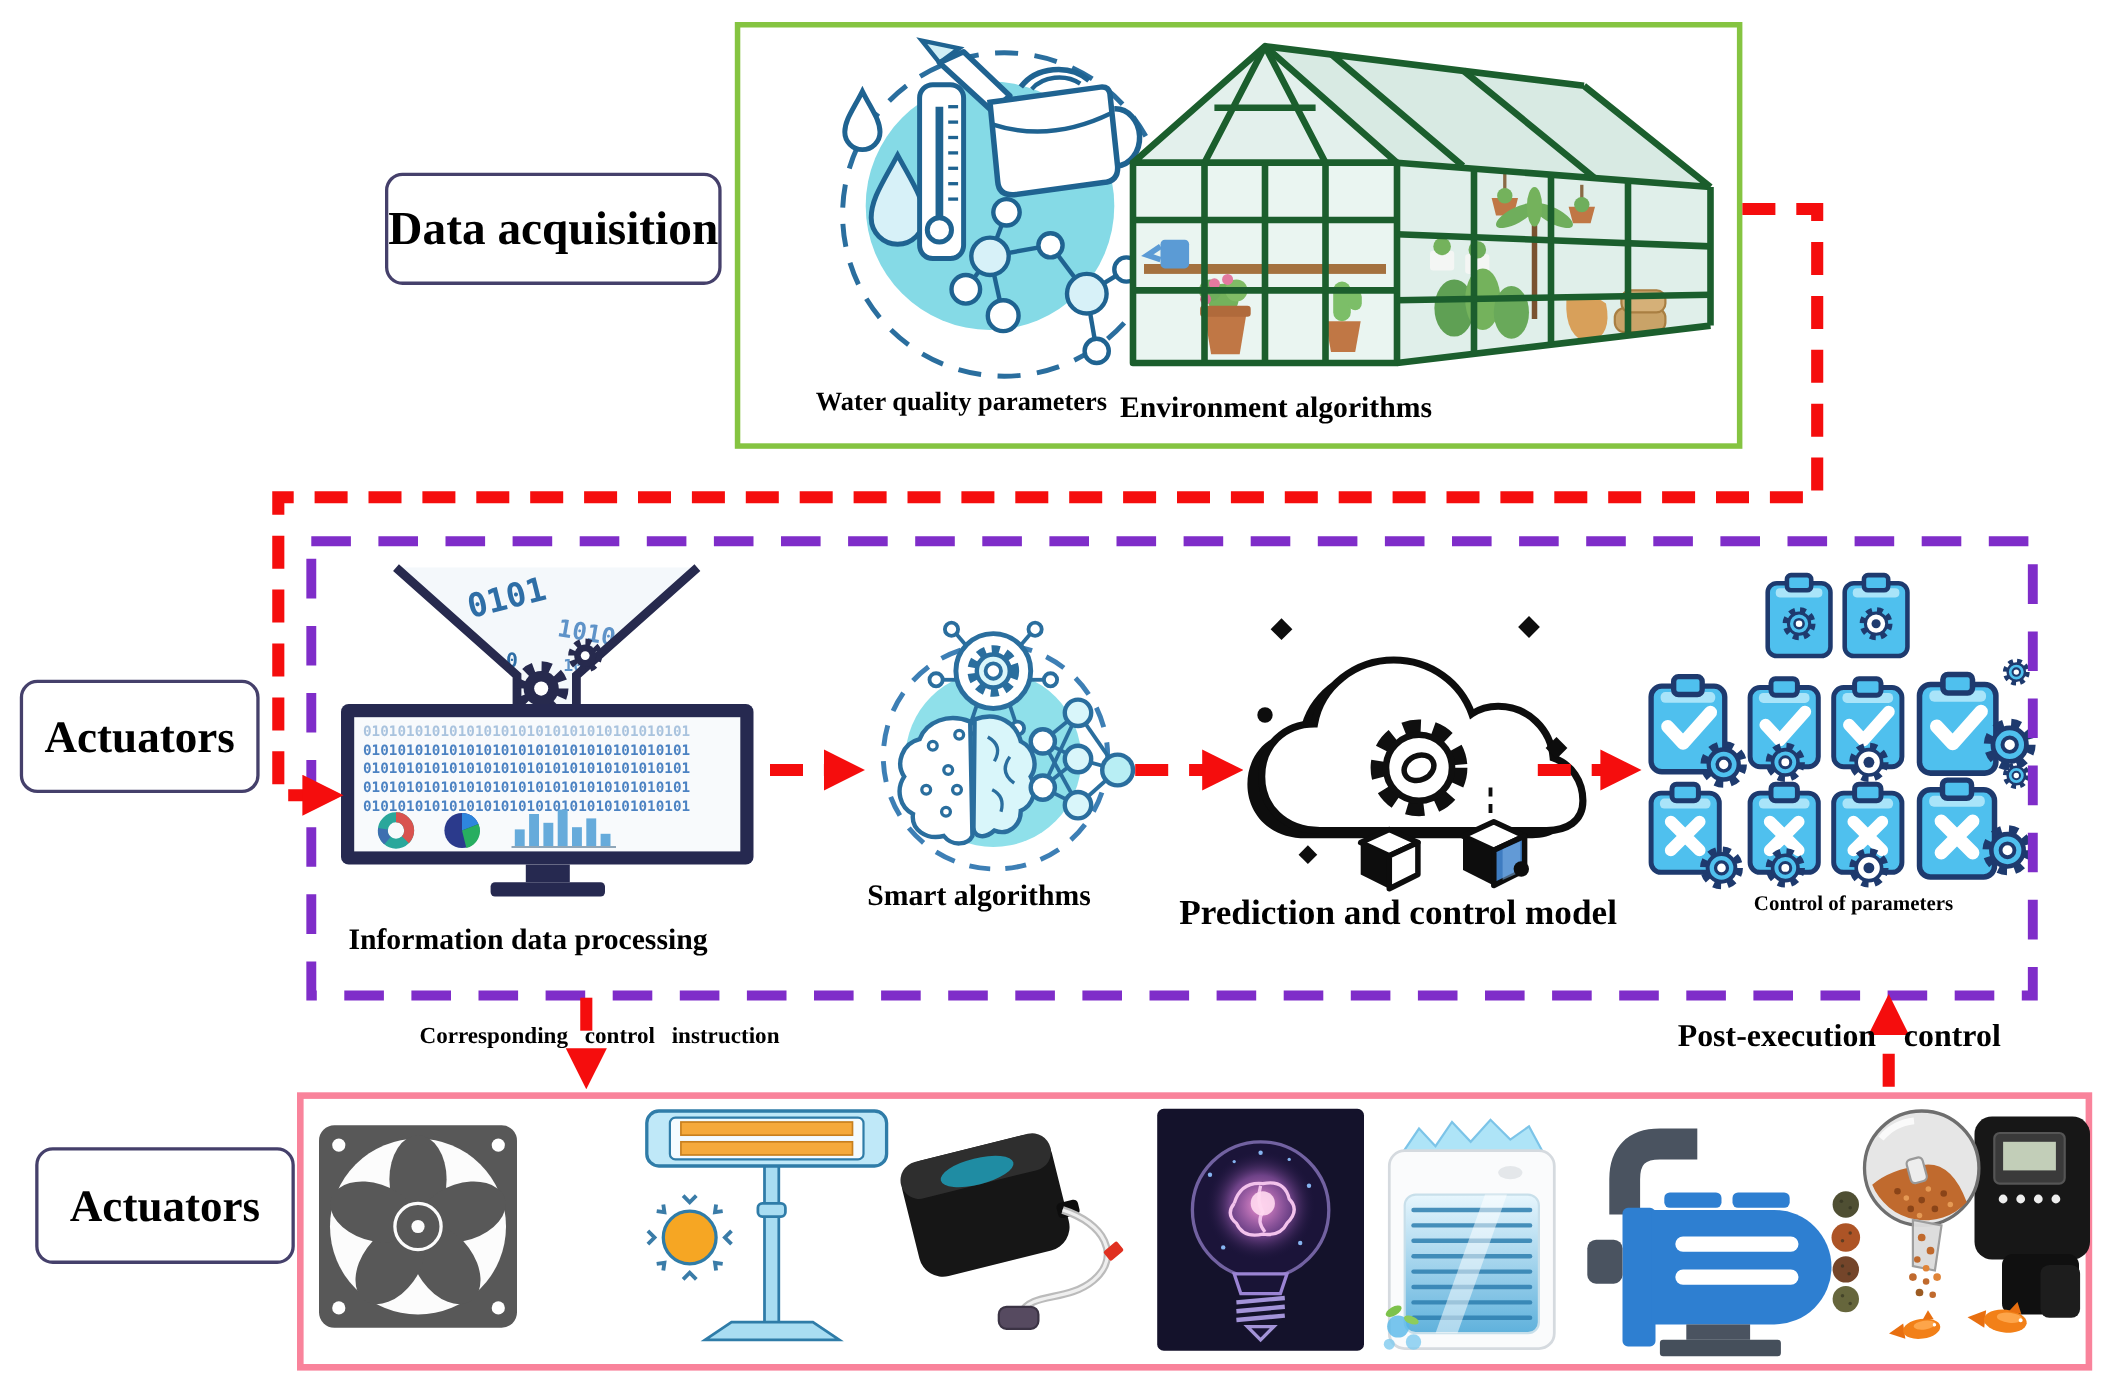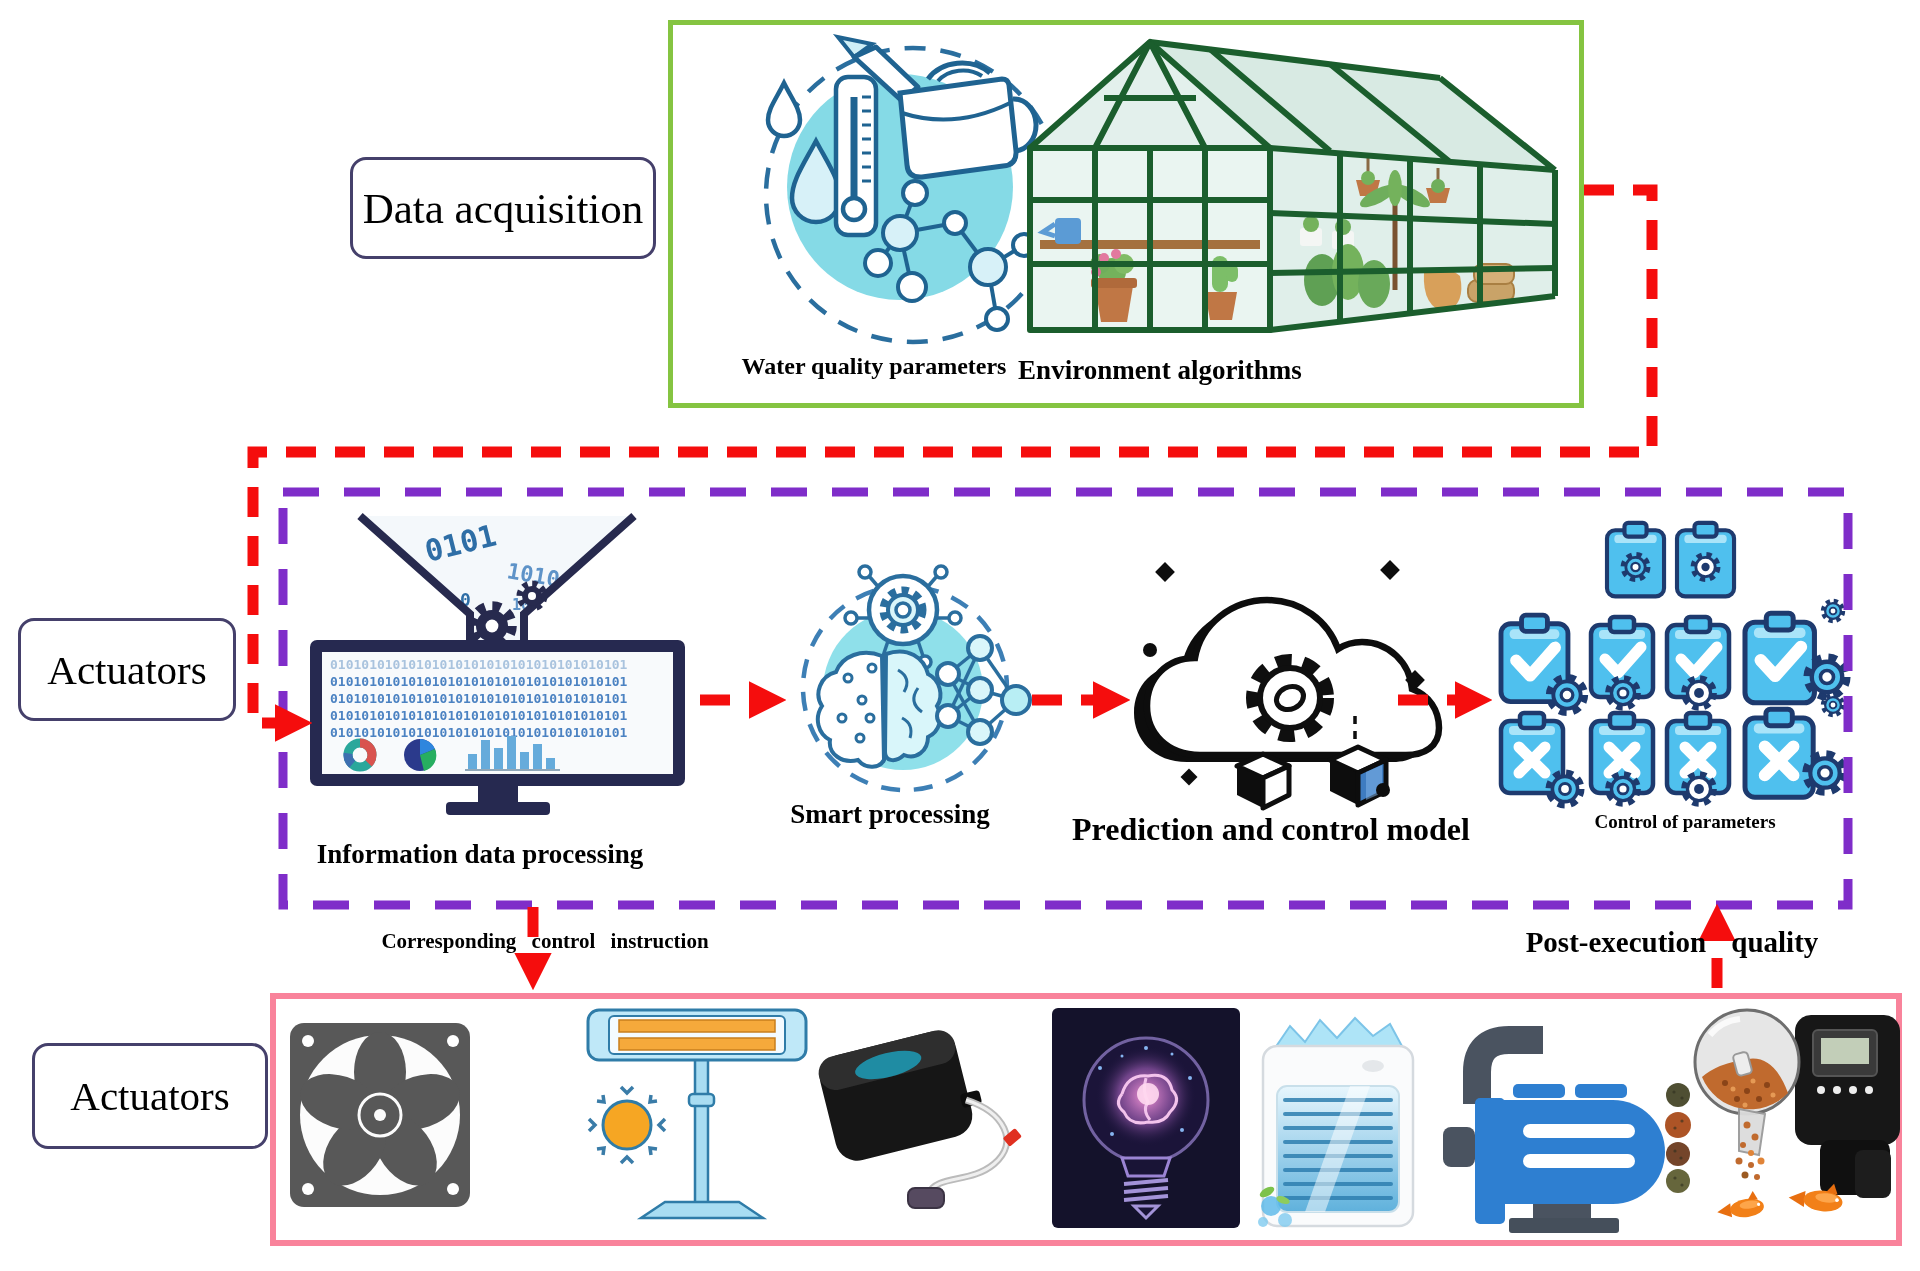--- a/index.html
+++ b/index.html
@@ -1,21 +1,21 @@
 <!DOCTYPE html>
 <html><head>
 <meta charset="utf-8">
 <style>
   html,body{margin:0;padding:0}
   body{width:1920px;height:1271px;position:relative;background:#fff;
        font-family:"Liberation Serif",serif;overflow:hidden}
   .abs{position:absolute}
   svg{overflow:visible;display:block}
   .stagebox{background:#fff;border:3px solid #45406B;border-radius:16px;
-    display:flex;align-items:center;justify-content:center;font-weight:normal;color:#000;z-index:4}
+    display:flex;align-items:center;justify-content:center;font-weight:bold;color:#000;z-index:4}
   .cap{font-weight:bold;color:#000;text-align:center;z-index:6;line-height:1.1}
   .frame{box-sizing:border-box;z-index:1;background:#fff}
   #green-box{border:5px solid #85C441}
   #pink-box{border:6px solid #F9839B}
   .icon{z-index:2}
   .mono{font-family:"DejaVu Sans Mono",monospace;font-weight:bold}
 </style>
 </head>
 <body>
 
@@ -378,26 +378,26 @@
   <use href="#gWhite" transform="translate(204,274) scale(1.1)"></use>
   <g transform="translate(250,192) scale(1.1)">
       <use href="#board"></use>
       <use href="#xmk"></use>
     </g>
   <use href="#gBlue" transform="translate(330,258) scale(1.4)"></use>
   <use href="#gBlue" transform="translate(338,190) scale(0.75)"></use>
 </svg>
 
 <div class="abs cap" style="left:280px;top:840px;width:400px;font-size:27px">Information data processing</div>
-<div class="abs cap" style="left:690px;top:800px;width:400px;font-size:27px">Smart processing</div>
+<div class="abs cap" style="left:690px;top:800px;width:400px;font-size:27px">Smart algorithms</div>
 <div class="abs cap" style="left:1071px;top:812px;width:400px;font-size:32px">Prediction and control model</div>
 <div class="abs cap" style="left:1485px;top:812px;width:400px;font-size:19px">Control of parameters</div>
 
 <div class="abs cap" style="left:245px;top:930px;width:600px;font-size:21px;word-spacing:10px">Corresponding control instruction</div>
-<div class="abs cap" style="left:1472px;top:927px;width:400px;font-size:29px;word-spacing:18px">Post-execution quality</div>
+<div class="abs cap" style="left:1472px;top:927px;width:400px;font-size:29px;word-spacing:18px">Post-execution control</div>
 
 <svg class="abs icon" style="left:288px;top:1015px" width="185" height="200" viewBox="0 0 185 200">
   <rect x="2" y="8" width="180" height="184" rx="14" fill="#585858"></rect>
   <g fill="#fff">
       <circle cx="20" cy="26" r="6"></circle>
       <circle cx="165" cy="26" r="6"></circle>
       <circle cx="20" cy="174" r="6"></circle>
       <circle cx="165" cy="174" r="6"></circle>
     </g>
   <circle cx="92" cy="100" r="80" fill="#FCFCFC"></circle>

